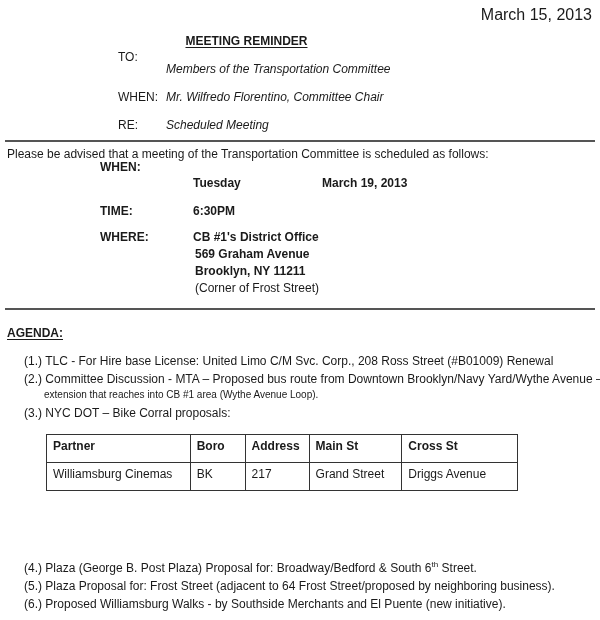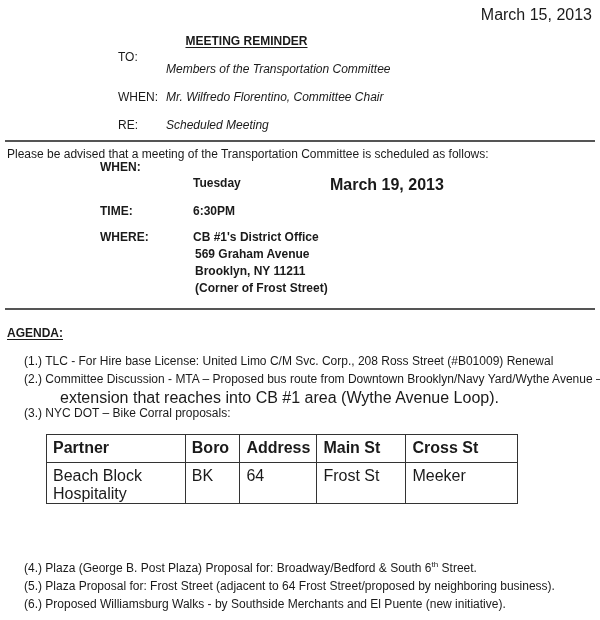--- a/index.html
+++ b/index.html
@@ -11,29 +11,29 @@
     .abs { position: absolute; white-space: nowrap; }
     .date { right: 8px; top: 6px; font-size: 16px; }
     .title { left: 0; width: 493px; top: 34px; text-align: center; font-weight: bold; font-size: 12px; }
     .title span { text-decoration: underline; text-decoration-thickness: 1px; text-underline-offset: 2px; }
     .memo-label { left: 118px; font-size: 12px; }
     .memo-value { left: 166px; font-size: 12px; font-style: italic; }
     .rule { position: absolute; left: 5px; width: 590px; height: 2px; background: #555555; }
     .intro { left: 7px; top: 147px; font-size: 12px; }
     .d-label { left: 100px; font-weight: bold; font-size: 12px; }
     .d-value { left: 193px; font-weight: bold; font-size: 12px; text-align: right; }
-    .d-value2 { left: 294px; font-weight: bold; font-size: 16px; padding-left: 36px; }
-    .d-plain { font-weight: bold; }
+    .d-value2 { left: 286px; font-weight: bold; font-size: 12px; padding-left: 36px; }
+    .d-plain { font-weight: normal; }
     .agenda { left: 7px; top: 326px; font-weight: bold; font-size: 12px; text-decoration: underline; text-decoration-thickness: 1px; text-underline-offset: 2px; }
     .item { left: 24px; font-size: 12px; }
-    .cont { left: 60px; font-size: 16px; }
+    .cont { left: 44px; font-size: 10px; }
     sup { font-size: 8px; line-height: 0; vertical-align: 5px; }
     table.corral {
       position: absolute; left: 46px; top: 434px; width: 472px;
-      border-collapse: collapse; font-size: 16px;
+      border-collapse: collapse; font-size: 12px;
     }
     table.corral td, table.corral th {
       border: 1px solid #333333; height: 28px; padding: 0 6px; text-align: left; vertical-align: top;
       padding-top: 4px; box-sizing: border-box;
     }
     table.corral th { font-weight: bold; }
     col.c1 { width: 144px; } col.c2 { width: 55px; } col.c3 { width: 64px; } col.c4 { width: 93px; } col.c5 { width: 116px; }
   </style>
 </head>
 <body>
@@ -93,25 +93,25 @@
     </colgroup>
   <tbody>
       <tr>
     <th>Partner</th>
     <th>Boro</th>
     <th>Address</th>
     <th>Main St</th>
     <th>Cross St</th>
   </tr>
   <tr>
-    <td>Beach Block Hospitality</td>
+    <td>Williamsburg Cinemas</td>
     <td>BK</td>
-    <td>64</td>
-    <td>Frost St</td>
-    <td>Meeker</td>
+    <td>217</td>
+    <td>Grand Street</td>
+    <td>Driggs Avenue</td>
   </tr>
 </tbody>
   </table>
 
 <div class="abs item" style="top:561px">
   <span>(4.)</span>
   <span><span>Plaza (George B. Post Plaza) Proposal for: Broadway/Bedford &amp; South 6</span><sup>th</sup><span> Street.</span></span>
 </div>
 <div class="abs item" style="top:579px">
   <span>(5.)</span>

